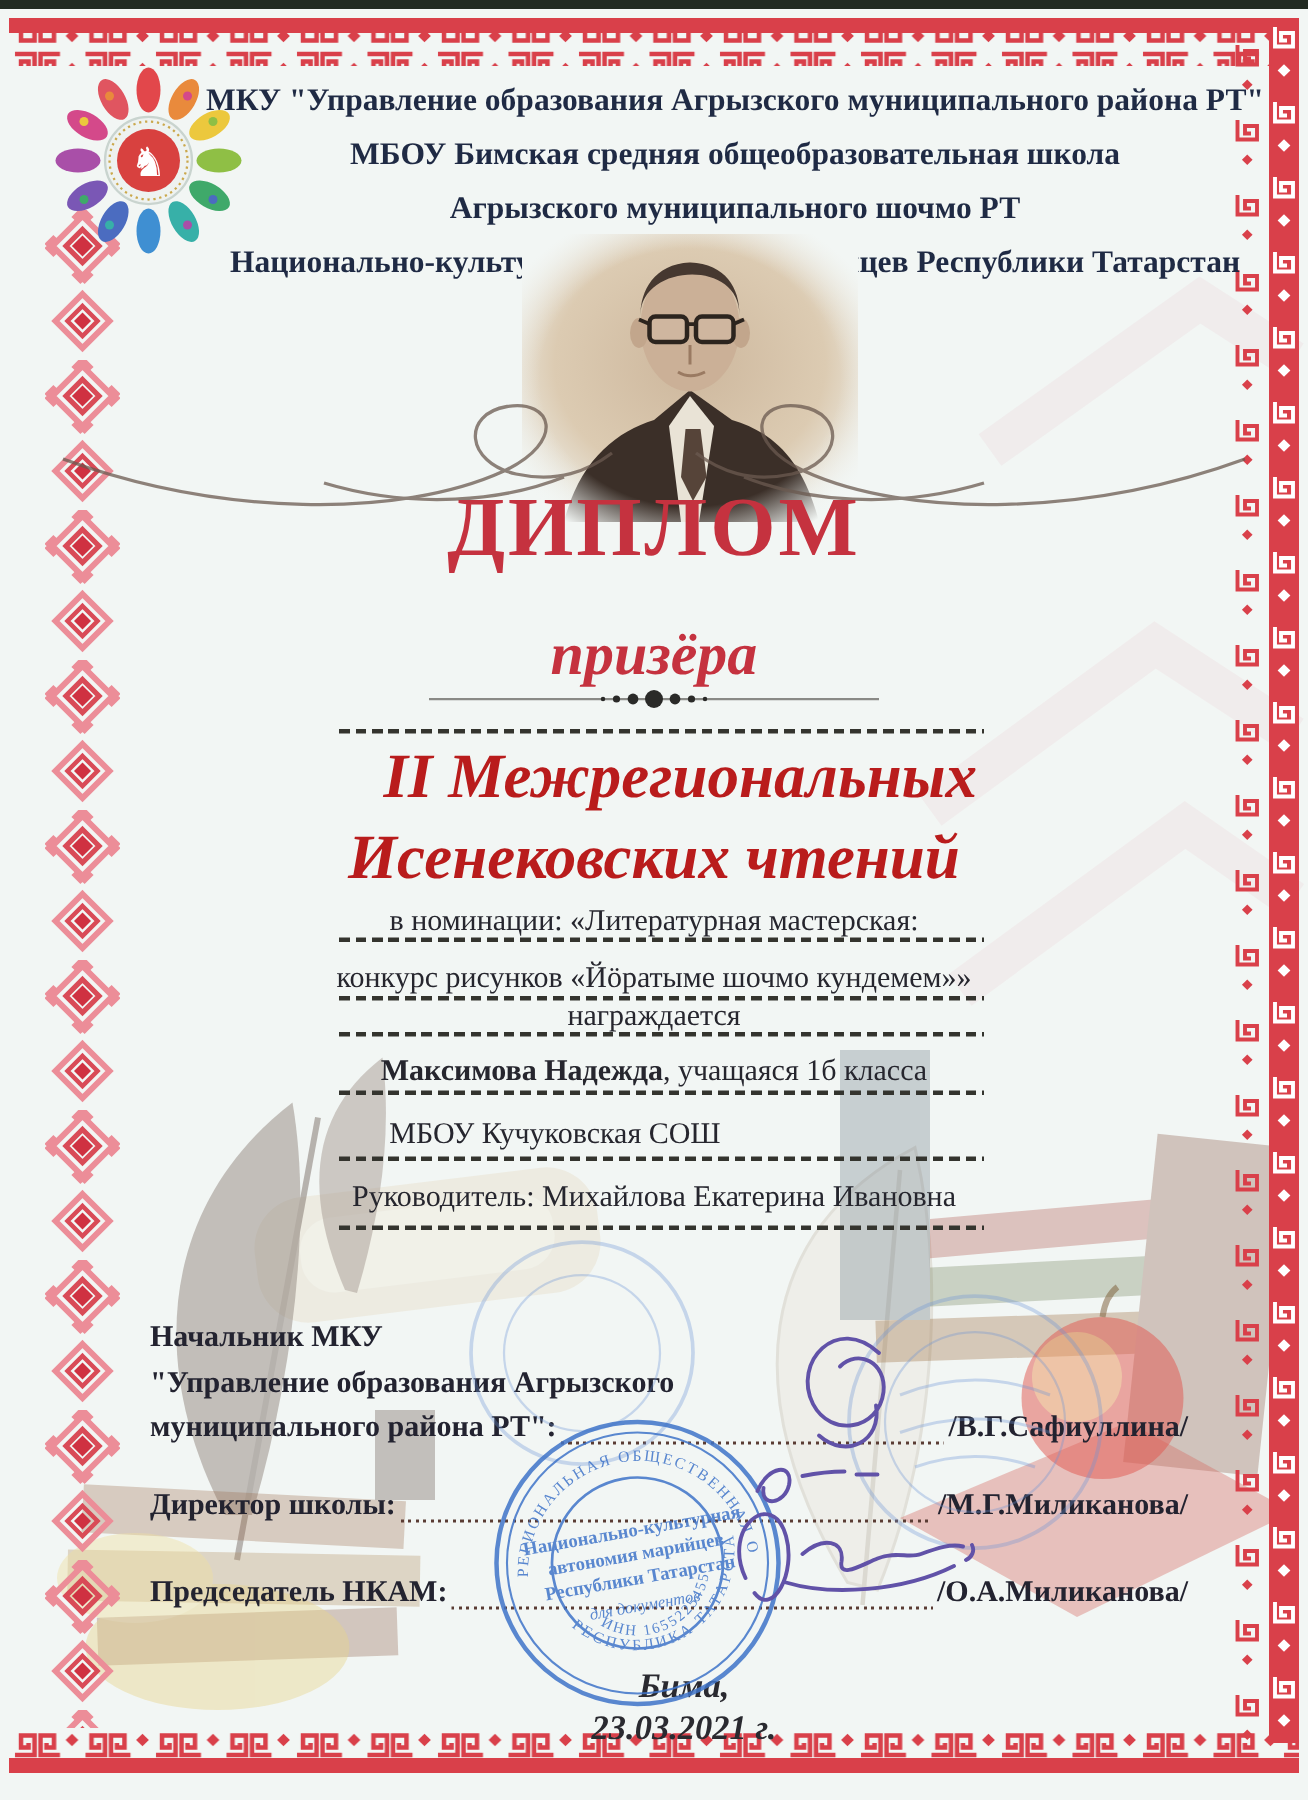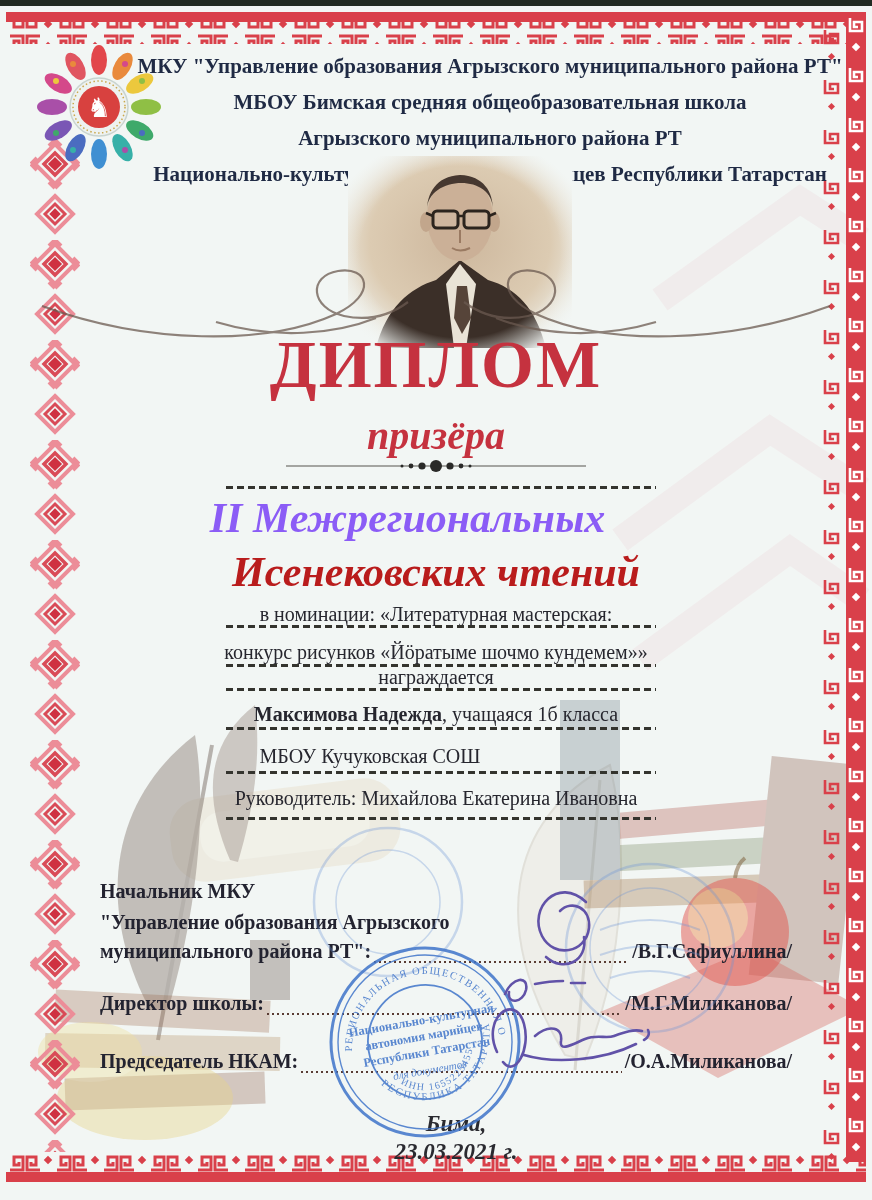--- a/index.html
+++ b/index.html
@@ -191,21 +191,21 @@
     </g>
     <circle cx="65" cy="65" r="29" fill="#eef2f0" stroke="#c9d4cf" stroke-width="1.5"></circle>
     <circle cx="65" cy="65" r="26" fill="none" stroke="#caa84c" stroke-width="1.5" stroke-dasharray="1.5,2.5"></circle>
     <circle cx="65" cy="65" r="21" fill="#d8413f"></circle>
     <text x="65" y="75" text-anchor="middle" font-size="27" fill="#ffffff">♞</text>
   </svg>
 
   <div class="abs ctr" style="left:130px;top:48px;width:720px;">
     <div class="hdr">МКУ "Управление образования Агрызского муниципального района РТ"</div>
     <div class="hdr">МБОУ Бимская средняя общеобразовательная школа</div>
-    <div class="hdr">Агрызского муниципального района РТ</div>
+    <div class="hdr">Агрызского муниципального шочмо РТ</div>
     <div class="hdr">Национально-культурная автономия марийцев Республики Татарстан</div>
   </div>
 
   <svg class="abs" style="left:348px;top:156px;" width="224" height="192" viewBox="0 0 224 192">
     <defs>
       <radialGradient id="pbg" cx="50%" cy="45%" r="65%">
         <stop offset="0%" stop-color="#cdb79d"></stop>
         <stop offset="62%" stop-color="#dccbb2"></stop>
         <stop offset="100%" stop-color="#f2f6f4"></stop>
       </radialGradient>
@@ -236,38 +236,38 @@
     <g stroke="#6b5a50" stroke-width="2.2" fill="none" opacity="0.75">
       <path d="M6,44 C110,82 230,84 300,52 C342,32 332,4 302,9 C272,14 274,46 308,54 C336,60 356,52 372,40"></path>
       <path d="M180,60 C240,78 300,72 340,56"></path>
       <g transform="translate(800,0) scale(-1,1)">
         <path d="M6,44 C110,82 230,84 300,52 C342,32 332,4 302,9 C272,14 274,46 308,54 C336,60 356,52 372,40"></path>
         <path d="M180,60 C240,78 300,72 340,56"></path>
       </g>
     </g>
   </svg>
 
-  <div class="abs ctr" style="left:0;top:320px;width:872px;font-weight:bold;font-size:68px;line-height:88px;color:#c5323f;letter-spacing:2px;">ДИПЛОМ</div>
+  <div class="abs ctr" style="left:0;top:308px;width:872px;font-weight:bold;font-size:56px;line-height:88px;color:#c5323f;letter-spacing:2px;">ДИПЛОМ</div>
   <div class="abs ctr" style="left:0;top:412px;width:872px;font-weight:bold;font-style:italic;font-size:40px;color:#c5323f;">призёра</div>
 
   <svg class="abs" style="left:286px;top:458px;" width="300" height="16" viewBox="0 0 300 16">
     <line x1="0" y1="8" x2="300" y2="8" stroke="#8a8a86" stroke-width="1.5"></line>
     <g fill="#2a2a28">
       <circle cx="150" cy="8" r="6"></circle>
         <circle cx="136" cy="8" r="3.6"></circle>
         <circle cx="164" cy="8" r="3.6"></circle>
       <circle cx="125" cy="8" r="2.4"></circle>
         <circle cx="175" cy="8" r="2.4"></circle>
       <circle cx="116" cy="8" r="1.5"></circle>
         <circle cx="184" cy="8" r="1.5"></circle>
     </g>
   </svg>
 
   <div class="abs dash" style="left:226px;top:486px;width:430px;"></div>
-  <div class="abs ctr" style="left:0;top:492px;width:815px;font-weight:bold;font-style:italic;font-size:42px;line-height:52px;color:#8b5cf6;">II Межрегиональных</div>
+  <div class="abs ctr" style="left:0;top:492px;width:815px;font-weight:bold;font-style:italic;font-size:42px;line-height:52px;color:#b91c1c;padding-left:46px;">II Межрегиональных</div>
   <div class="abs ctr" style="left:0;top:546px;width:872px;font-weight:bold;font-style:italic;font-size:42px;line-height:52px;color:#b91c1c;">Исенековских чтений</div>
 
   <div class="abs ctr body-line" style="left:0;top:603px;width:872px;">в номинации: «Литературная мастерская:</div>
   <div class="abs dash" style="left:226px;top:625px;width:430px;"></div>
   <div class="abs ctr body-line" style="left:0;top:641px;width:872px;">конкурс рисунков «Йӧратыме шочмо кундемем»»</div>
   <div class="abs dash" style="left:226px;top:664px;width:430px;"></div>
 
   <div class="abs ctr body-line" style="left:0;top:666px;width:872px;">награждается</div>
   <div class="abs dash" style="left:226px;top:688px;width:430px;"></div>
 

